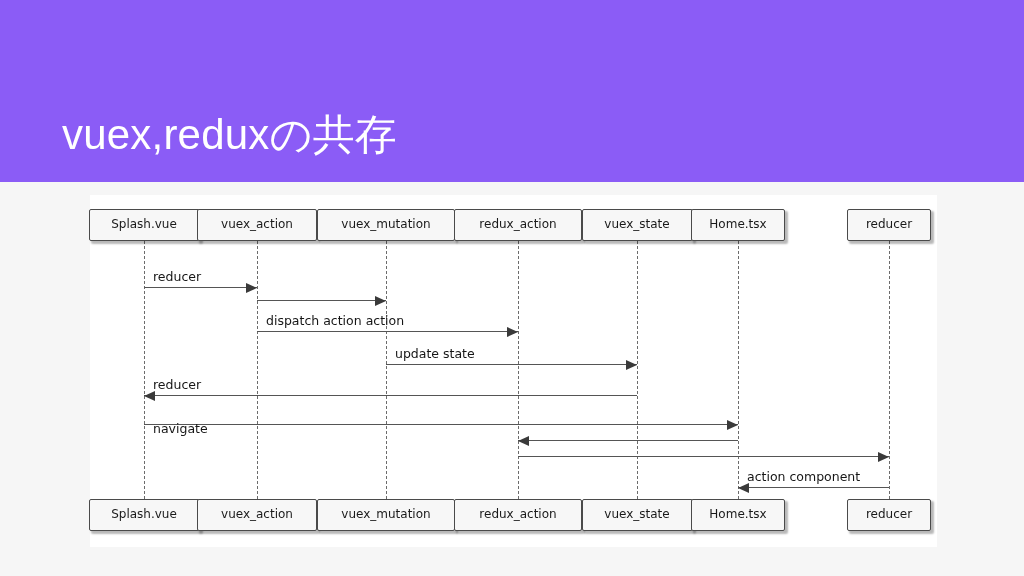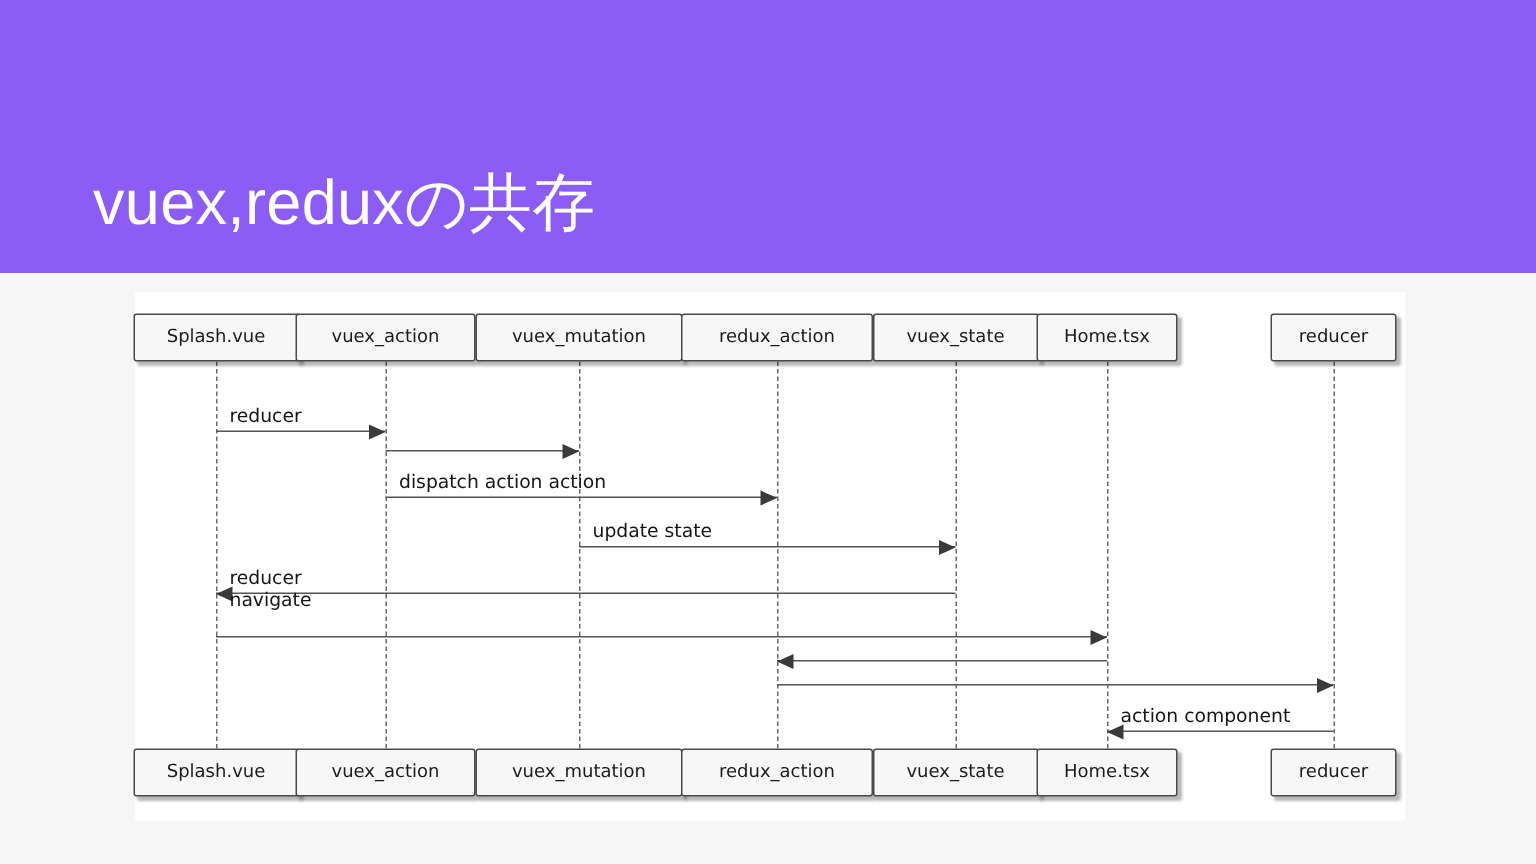--- a/index.html
+++ b/index.html
@@ -165,21 +165,21 @@
       <div class="arrowhead right" style="top: 131.5px; left: 417px;"></div>
       <div class="msg-label" style="top: 118px; left: 176px;">dispatch action action</div>
       <div class="msg-line" style="left: 296px; width: 251px; top: 169px;"></div>
       <div class="arrowhead right" style="top: 164.5px; left: 536px;"></div>
       <div class="msg-label" style="top: 151px; left: 305px;">update state</div>
       <div class="msg-line" style="left: 54px; width: 493px; top: 200px;"></div>
       <div class="arrowhead left" style="top: 195.5px; left: 54px;"></div>
       <div class="msg-label" style="top: 182px; left: 63px;">reducer</div>
       <div class="msg-line" style="left: 54px; width: 594px; top: 229px;"></div>
       <div class="arrowhead right" style="top: 224.5px; left: 637px;"></div>
-      <div class="msg-label" style="top: 197px; left: 63px;">navigate</div>
+      <div class="msg-label" style="top: 226px; left: 63px;">navigate</div>
       <div class="msg-line" style="left: 428px; width: 220px; top: 245px;"></div>
       <div class="arrowhead left" style="top: 240.5px; left: 428px;"></div>
       <div class="msg-line" style="left: 428px; width: 371px; top: 261px;"></div>
       <div class="arrowhead right" style="top: 256.5px; left: 788px;"></div>
       <div class="msg-line" style="left: 648px; width: 151px; top: 292px;"></div>
       <div class="arrowhead left" style="top: 287.5px; left: 648px;"></div>
       <div class="msg-label" style="top: 274px; left: 657px;">action component</div>
     </div>
 
 </div>

